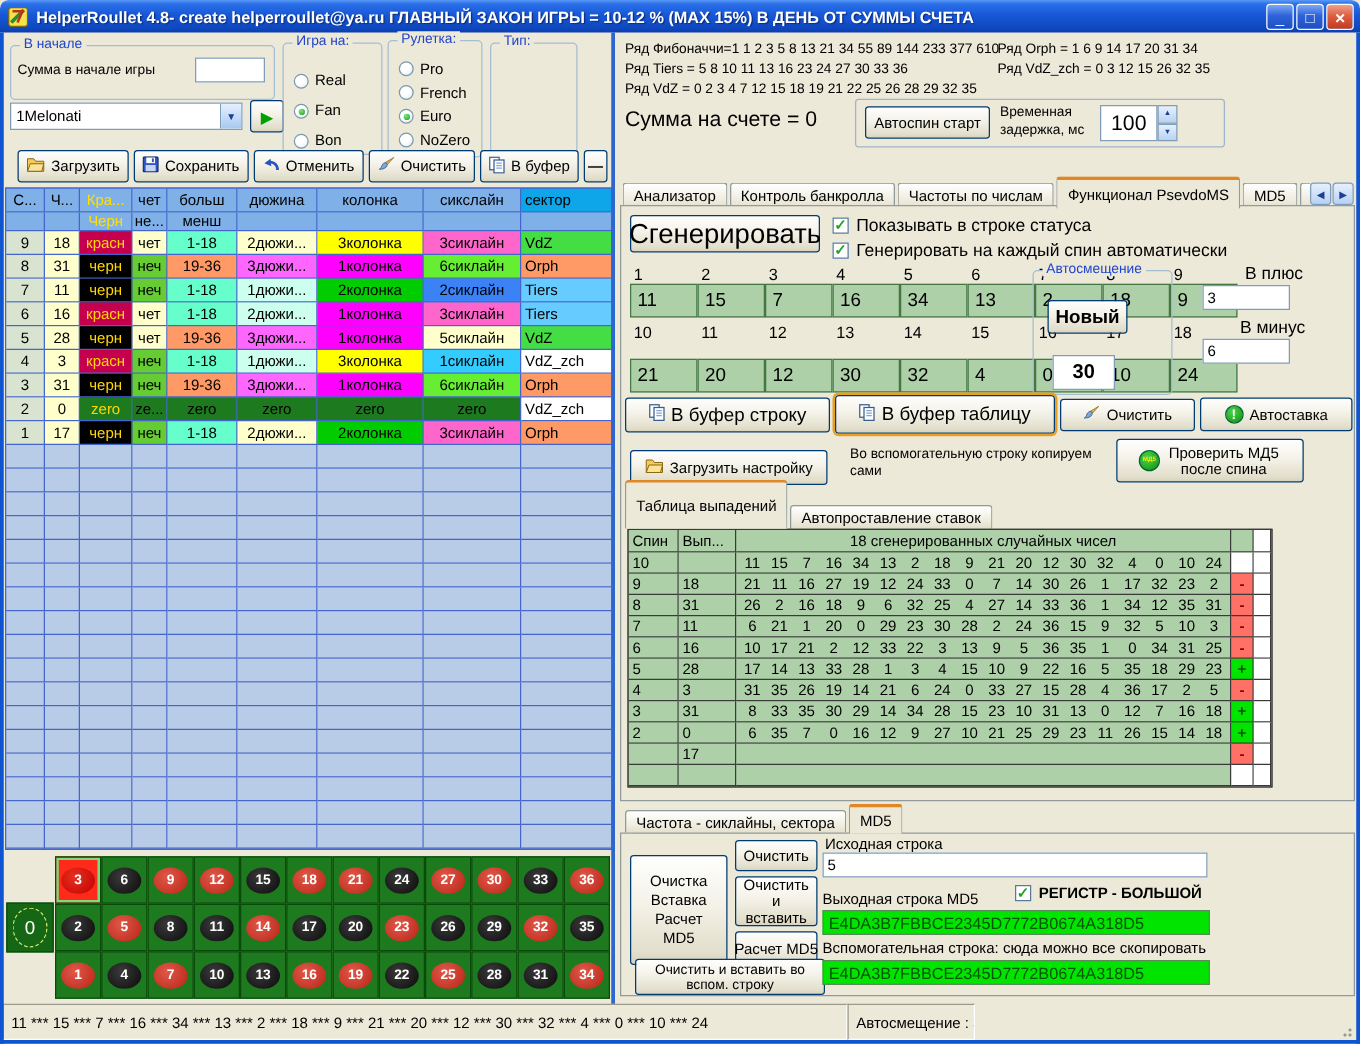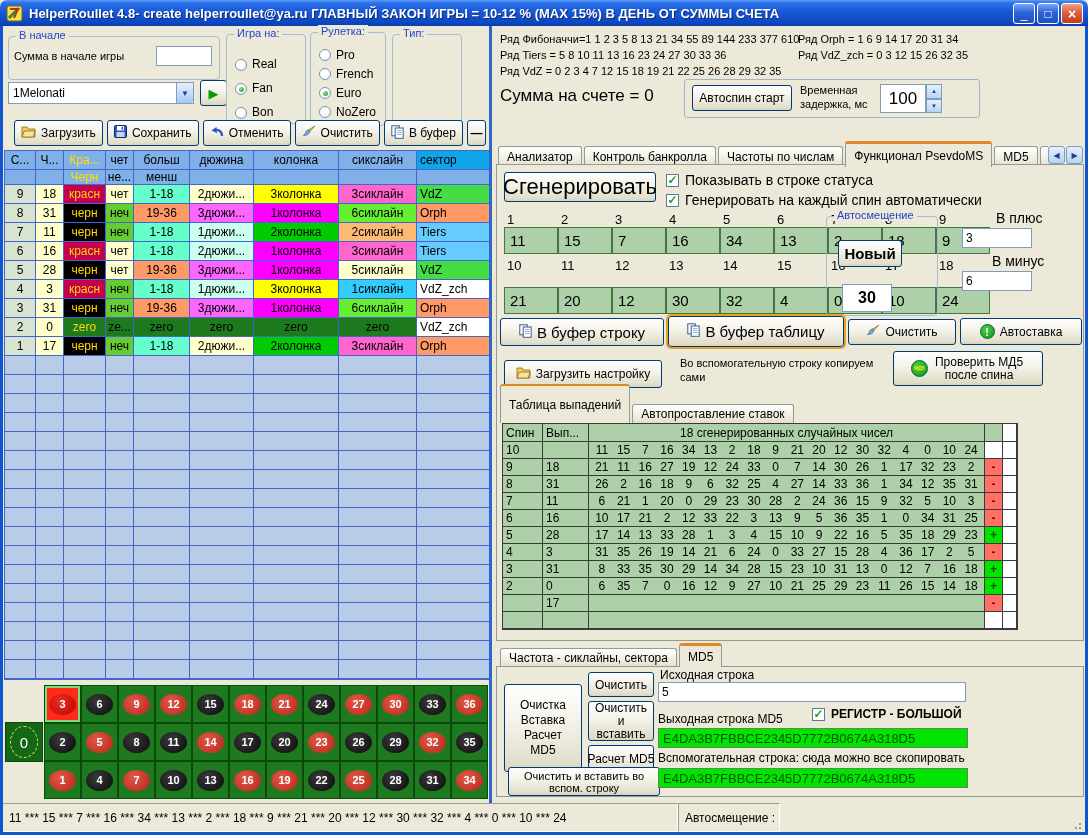--- a/index.html
+++ b/index.html
@@ -373,21 +373,21 @@
       <div class="hcell hc" style="background: rgb(255, 0, 255);">1колонка</div>
       <div class="hcell hc" style="background: rgb(102, 238, 51);">6сиклайн</div>
       <div class="hcell hc left" style="background: rgb(255, 153, 102);">Orph</div>
       <div class="hcell hc" style="background: rgb(216, 228, 208);">7</div>
       <div class="hcell hc" style="background: rgb(255, 255, 204);">11</div>
       <div class="hcell hc" style="background: rgb(0, 0, 0); color: rgb(255, 215, 0);">черн</div>
       <div class="hcell hc" style="background: rgb(102, 204, 51);">неч</div>
       <div class="hcell hc" style="background: rgb(102, 255, 204);">1-18</div>
       <div class="hcell hc" style="background: rgb(204, 255, 238);">1дюжи...</div>
       <div class="hcell hc" style="background: rgb(0, 204, 0);">2колонка</div>
-      <div class="hcell hc" style="background: #fdba74;">2сиклайн</div>
+      <div class="hcell hc" style="background: #3b82f6;">2сиклайн</div>
       <div class="hcell hc left" style="background: rgb(102, 204, 255);">Tiers</div>
       <div class="hcell hc" style="background: rgb(216, 228, 208);">6</div>
       <div class="hcell hc" style="background: rgb(255, 255, 204);">16</div>
       <div class="hcell hc" style="background: rgb(196, 0, 78); color: rgb(255, 215, 0);">красн</div>
       <div class="hcell hc" style="background: rgb(255, 255, 204);">чет</div>
       <div class="hcell hc" style="background: rgb(102, 255, 204);">1-18</div>
       <div class="hcell hc" style="background: rgb(204, 255, 238);">2дюжи...</div>
       <div class="hcell hc" style="background: rgb(255, 0, 255);">1колонка</div>
       <div class="hcell hc" style="background: rgb(255, 102, 204);">3сиклайн</div>
       <div class="hcell hc left" style="background: rgb(102, 204, 255);">Tiers</div>

